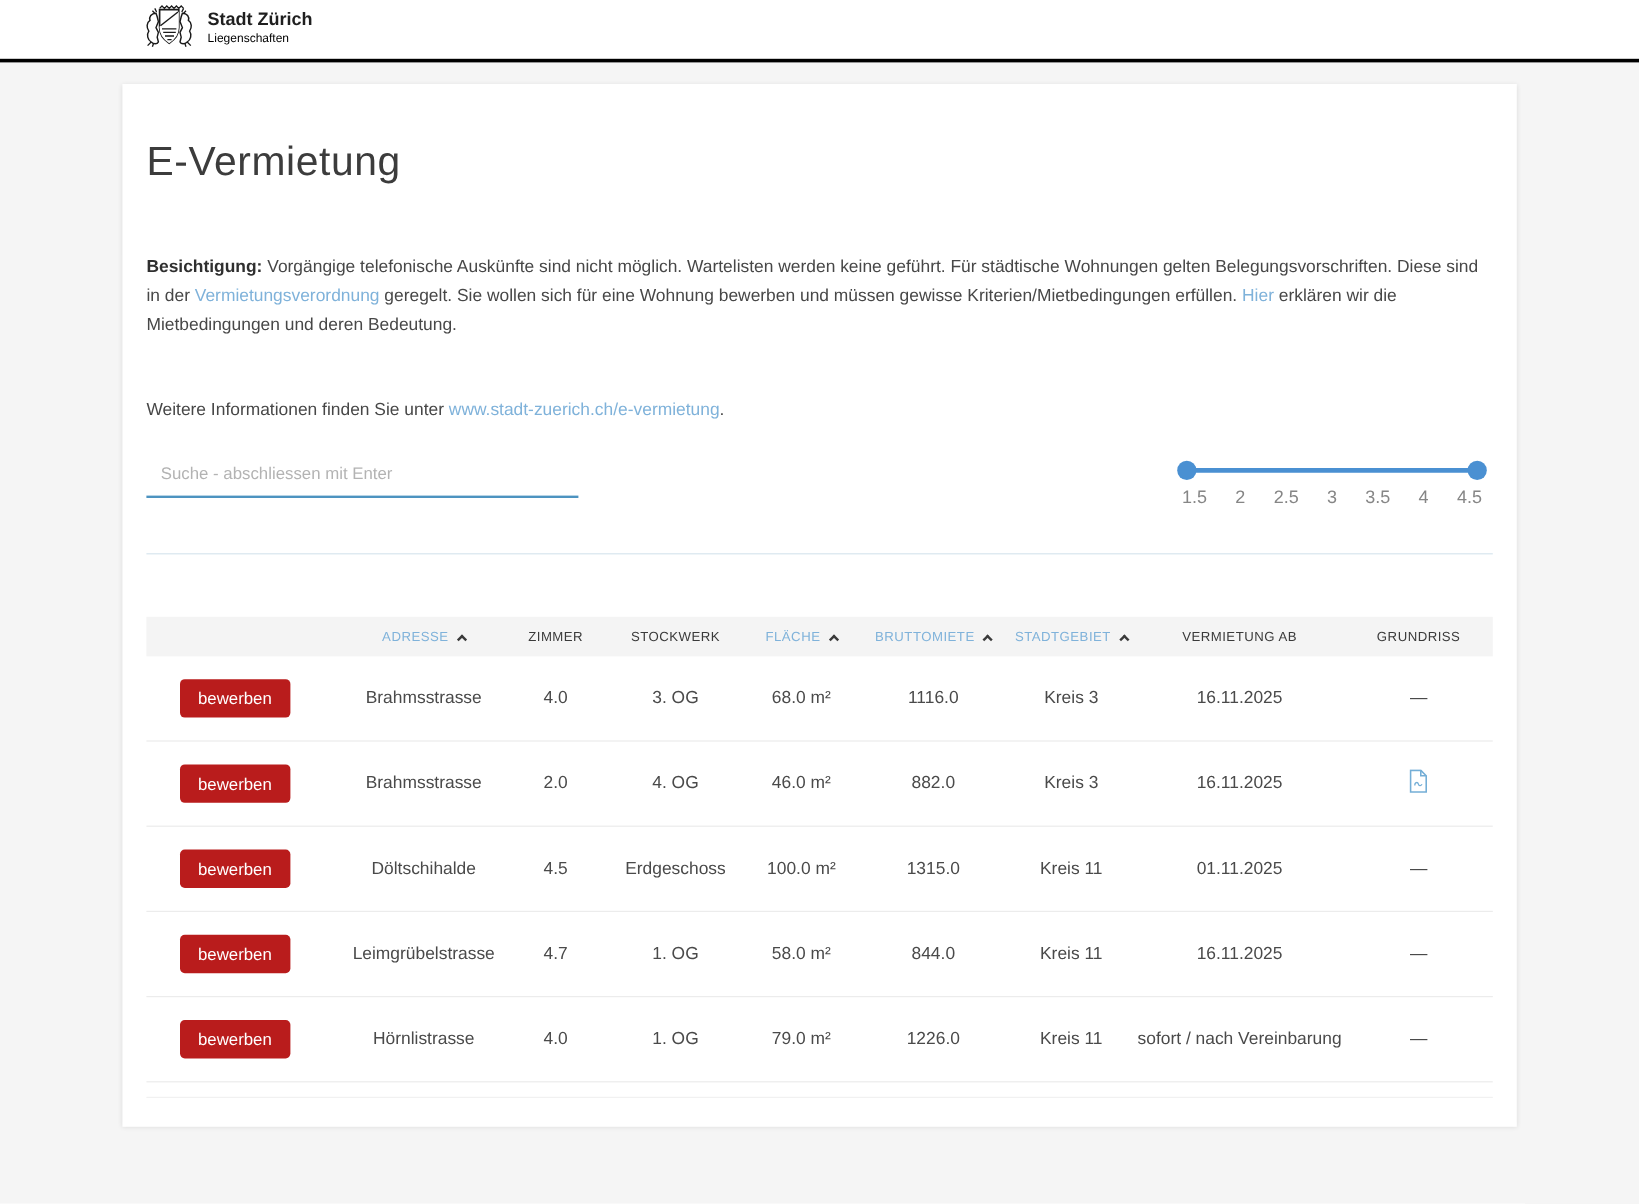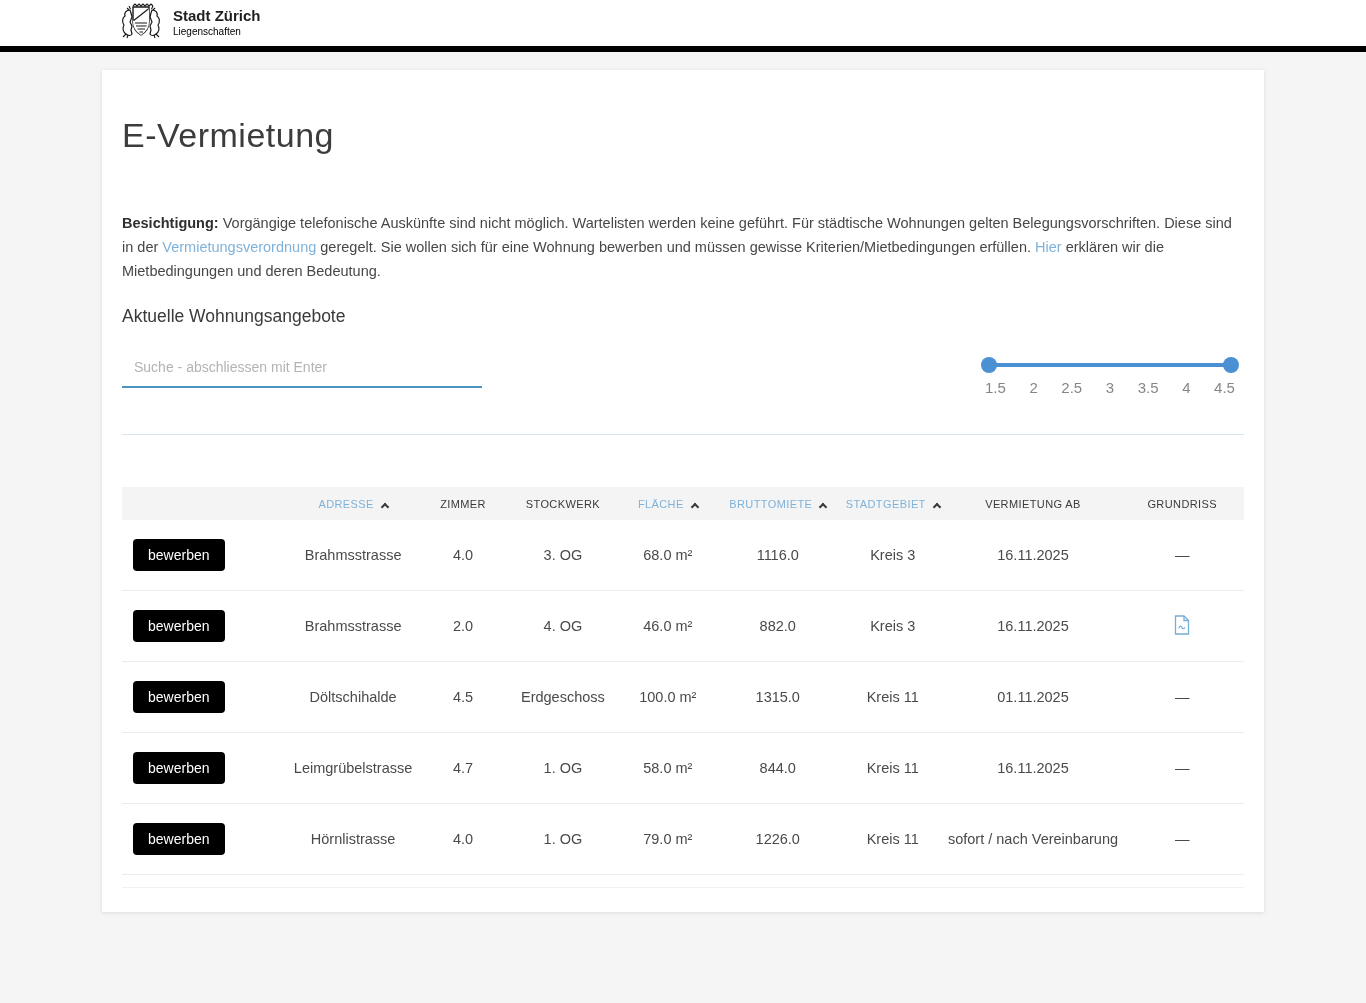--- a/index.html
+++ b/index.html
@@ -5,21 +5,21 @@
   * { box-sizing: border-box; margin: 0; padding: 0; }
   html, body { width: 1366px; height: 1003px; overflow: hidden; }
   body {
     background: #f5f5f5;
     font-family: "Liberation Sans", sans-serif;
     color: #474747;
   }
   
   .topbar {
     height: 52px; background: #ffffff;
-    border-bottom: 6px solid #000000;
+    border-bottom: 3px solid #000000;
     display: flex; align-items: center; padding-left: 118px;
   }
   .logo { display: flex; align-items: center; gap: 9px; }
   .brand-title { font-size: 15px; font-weight: bold; color: #1f1f1f; line-height: 17px; }
   .brand-subtitle { font-size: 10px; color: #000000; line-height: 16px; }
   
   .card {
     width: 1162px; margin: 18px auto 0;
     background: #ffffff;
     box-shadow: 0 1px 4px rgba(0,0,0,0.10);
@@ -76,23 +76,23 @@
   .col-action     { width: 14.6%; text-align: left; }
   .col-adresse    { width: 12.0%; }
   .col-zimmer     { width: 7.6%; }
   .col-stockwerk  { width: 10.2%; }
   .col-flaeche    { width: 8.5%; }
   .col-brutto     { width: 11.1%; }
   .col-stadt      { width: 9.4%; }
   .col-vermietung { width: 15.6%; text-align: center; }
   .col-grundriss  { width: 11.0%; }
   .apply-btn {
-    background: #000000; color: #ffffff; border: none; border-radius: 4px;
+    background: #b91c1c; color: #ffffff; border: none; border-radius: 4px;
     font-family: "Liberation Sans", sans-serif; font-size: 14px;
-    padding: 8px 15px; margin-left: 11px; cursor: pointer;
+    padding: 8px 15px; margin-left: 28px; cursor: pointer;
   }
   .dash { color: #4a4a4a; }
   .pdf-icon-wrap { display: inline-block; cursor: pointer; line-height: 0; }
   .empty-row { height: 13px; border-bottom: 1px solid #f1f1f1; }
 </style>
 </head>
 <body>
 
 <header class="topbar">
   <div class="logo">
@@ -121,22 +121,22 @@
     </span>
   </div>
 </header>
 
 <main class="card">
 
   <h1 class="page-title">E-Vermietung</h1>
 
   <p class="intro"><b>Besichtigung:</b><span> Vorgängige telefonische Auskünfte sind nicht möglich. Wartelisten werden keine geführt. Für städtische Wohnungen gelten Belegungsvorschriften. Diese sind in der </span><a class="link">Vermietungsverordnung</a><span> geregelt. Sie wollen sich für eine Wohnung bewerben und müssen gewisse Kriterien/Mietbedingungen erfüllen. </span><a class="link">Hier</a><span> erklären wir die Mietbedingungen und deren Bedeutung.</span></p>
 
-
-  <h2 class="section-heading">Aktuelle Wohnungsangebote</h2>
+  <p class="more-info"><span>Weitere Informationen finden Sie unter </span><a class="link">www.stadt-zuerich.ch/e-vermietung</a><span>.</span></p>
+
 
   <div class="controls">
     <input class="search-input" type="text" placeholder="Suche - abschliessen mit Enter" style="">
     <div class="slider">
       <div class="slider-track">
         <div class="slider-handle min"></div>
         <div class="slider-handle max"></div>
       </div>
       <div class="slider-ticks">
         <span>1.5</span>

